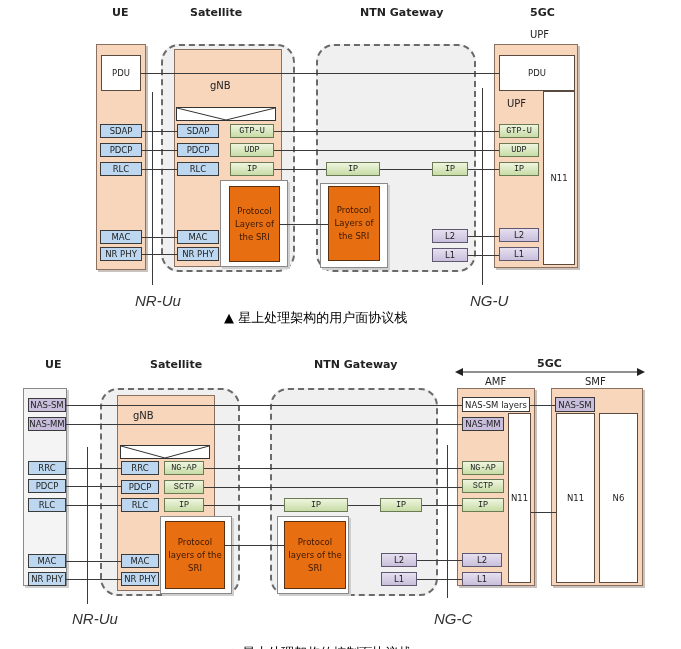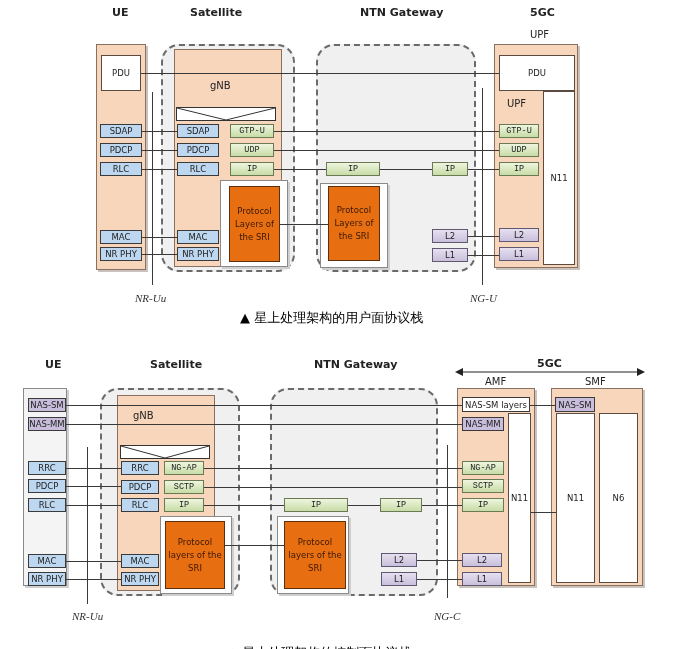--- a/index.html
+++ b/index.html
@@ -13,21 +13,21 @@
   .whiteframe { background:#ffffff; border:1px solid #8a8a8a; box-shadow:2px 2px 0 #cfcfcf; }
   .blk { font-family:"DejaVu Sans", sans-serif; font-size:8.5px; color:#222; display:flex; align-items:center; justify-content:center; border:1.5px solid #3a3a3a; white-space:nowrap; }
   .blue { background:#bcd7ef; }
   .green { background:linear-gradient(#eef5de,#c7dca6); border:1px solid #6b7a55;font-family:Liberation Mono, monospace; }
   .purple { background:linear-gradient(#e6e0f0,#c9bfdc); border:1px solid #5e5870; }
   .purpleDark { background:#c8bedc; border:1.5px solid #3a3a3a; }
   .orange { background:#e86e12; border:1px solid #5a3010; color:#3a1800; font-family:"DejaVu Sans", sans-serif; font-size:8.5px; display:flex; align-items:center; justify-content:center; text-align:center; line-height:13px; }
   .hl { position:absolute; height:0; border-top:1px solid #3a3a3a; }
   .vl { position:absolute; width:0; border-left:1px solid #3a3a3a; }
   .lbl { font-family:"DejaVu Sans", sans-serif; font-size:8.5px; color:#222; }
-  .ital { font-family:Liberation Serif, serif; font-style:italic; font-size:11px; color:#333;text-align:right; }
+  .ital { font-family:Liberation Sans, sans-serif; font-style:italic; font-size:15px; color:#333;text-align:right; }
   .caption { font-family:"DejaVu Sans", sans-serif; font-size:13px; color:#000; }
   .trap { position:absolute; }
 </style>
 </head>
 <body>
 
 <div>
 
   <div class="abs hdr" style="left:112px;top:6px;">UE</div>
   <div class="abs hdr" style="left:190px;top:6px;">Satellite</div>
@@ -90,21 +90,21 @@
   <div class="hl" style="left:274px;top:169px;width:52px;"></div>
   <div class="hl" style="left:380px;top:169px;width:52px;"></div>
   <div class="hl" style="left:468px;top:169px;width:31px;"></div>
   <div class="hl" style="left:280px;top:224px;width:48px;"></div>
   <div class="hl" style="left:468px;top:236px;width:31px;"></div>
   <div class="hl" style="left:468px;top:255px;width:31px;"></div>
   <div class="vl" style="left:152px;top:92px;height:193px;"></div>
   <div class="vl" style="left:482px;top:88px;height:197px;"></div>
   <div class="abs ital" style="left:135px;top:292px;">NR-Uu</div>
   <div class="abs ital" style="left:470px;top:292px;">NG-U</div>
-  <div class="abs caption" style="left:240px;top:309px;">▲ 星上处理架构的用户面协议栈</div>
+  <div class="abs caption" style="left:224px;top:309px;">▲ 星上处理架构的用户面协议栈</div>
 </div>
 
 <div>
   <div class="abs hdr" style="left:45px;top:358px;">UE</div>
   <div class="abs hdr" style="left:150px;top:358px;">Satellite</div>
   <div class="abs hdr" style="left:314px;top:358px;">NTN Gateway</div>
   <div class="abs hdr" style="left:537px;top:357px;">5GC</div>
   <svg class="trap" style="left:455px;top:367px;" width="190" height="10">
     <line x1="6" y1="5" x2="184" y2="5" stroke="#222" stroke-width="1.2"></line>
     <polygon points="0,5 8,1 8,9" fill="#222"></polygon>

